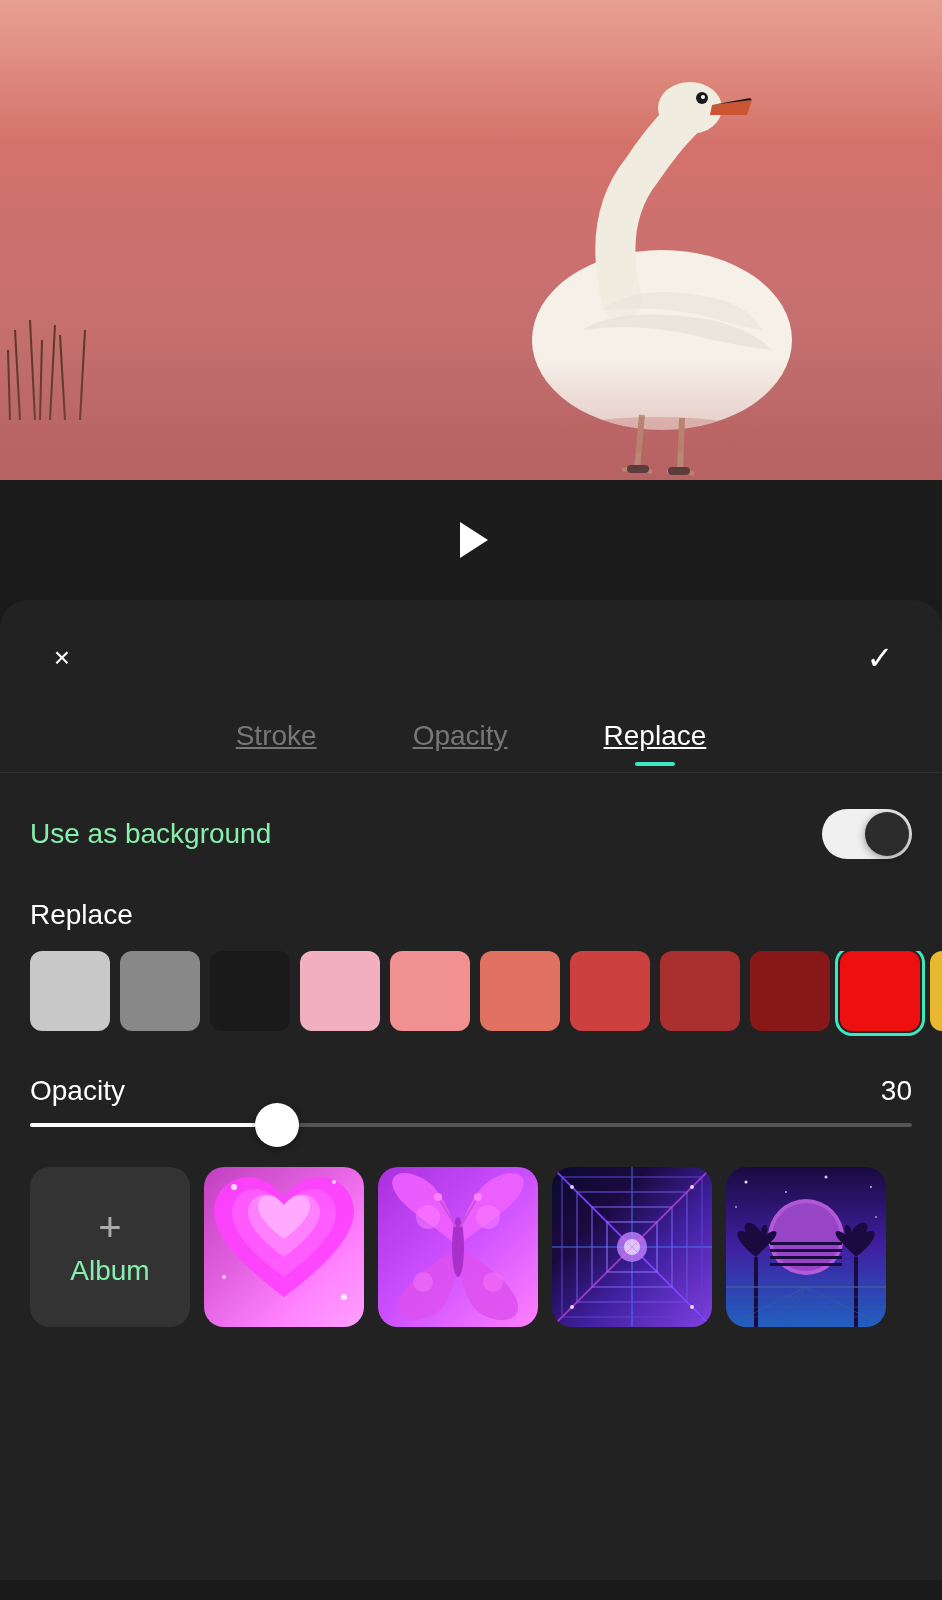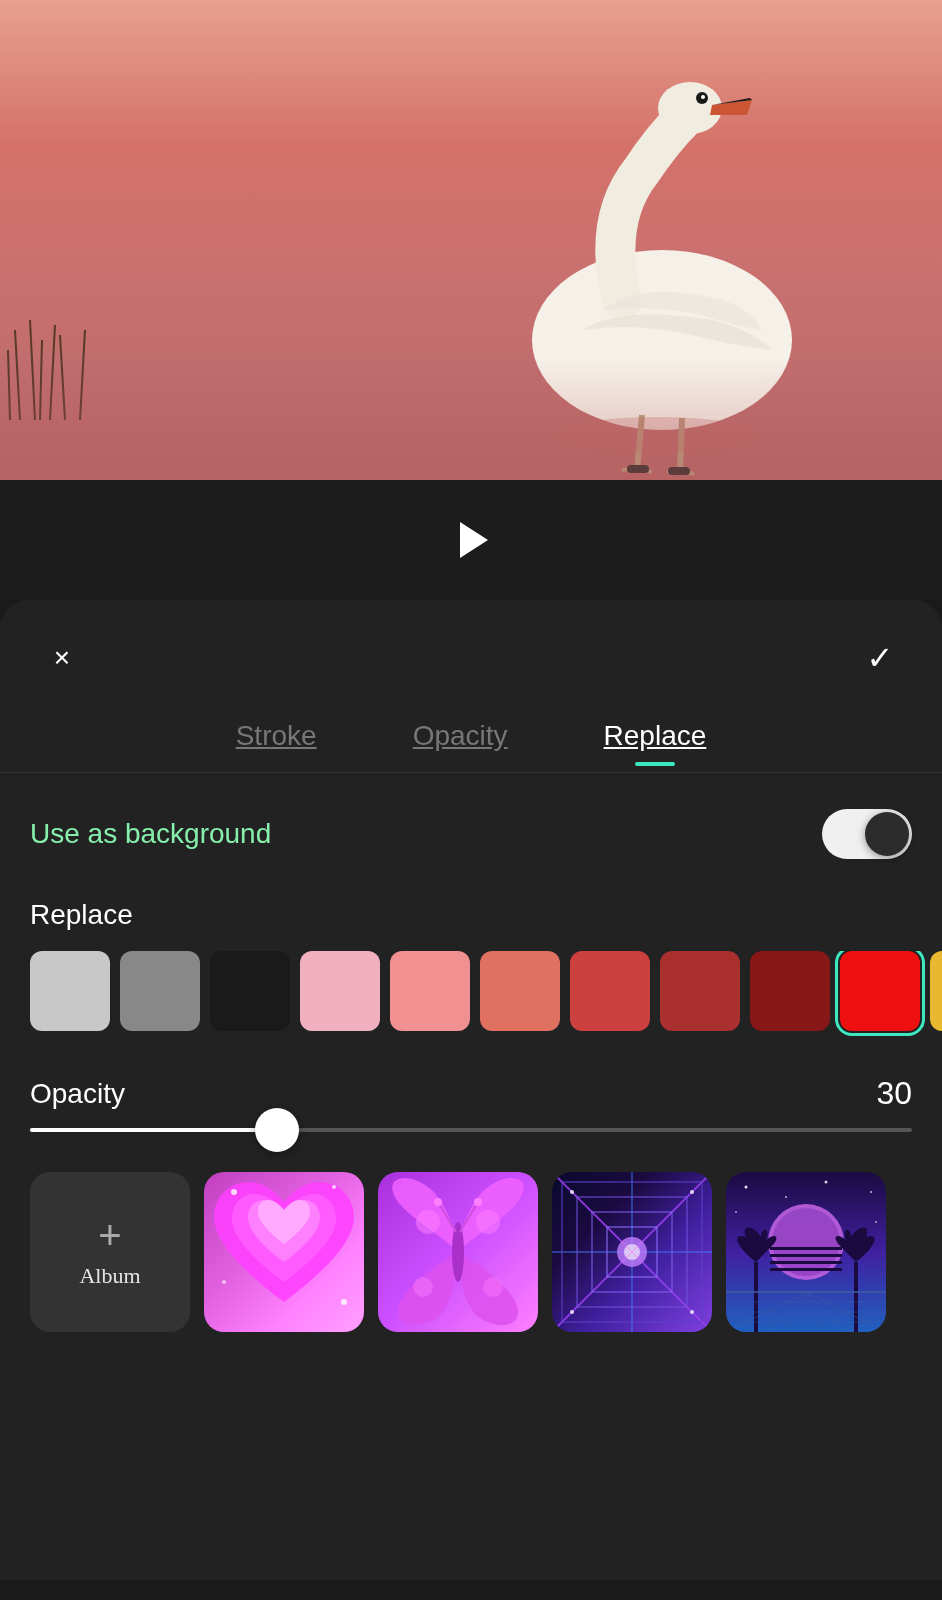--- a/index.html
+++ b/index.html
@@ -243,21 +243,21 @@
       margin-top: 36px;
       margin-bottom: 16px;
     }
 
     #opacity-label {
       font-size: 28px;
       color: #ffffff;
     }
 
     #opacity-value {
-      font-size: 32px;
+      font-size: 28px;
       color: #ffffff;
     }
 
     
     #slider-track {
       width: 100%;
       height: 4px;
       background: #555;
       border-radius: 2px;
       position: relative;
@@ -324,23 +324,22 @@
       gap: 8px;
     }
 
     #album-plus {
       font-size: 40px;
       color: #aaaaaa;
       line-height: 1;
     }
 
     #album-text {
-      font-size: 22px;
-      color: #e5e5e5;
-      font-family: Liberation Serif, serif;
+      font-size: 28px;
+      color: #86efac;
     }
 
     
     .preset-hearts {
       background: linear-gradient(135deg, #c040c0 0%, #e060e0 40%, #ff80ff 70%, #ffa0ff 100%);
     }
 
     
     .preset-butterfly {
       background: linear-gradient(135deg, #aa30dd 0%, #cc50ff 50%, #ff80ff 100%);

